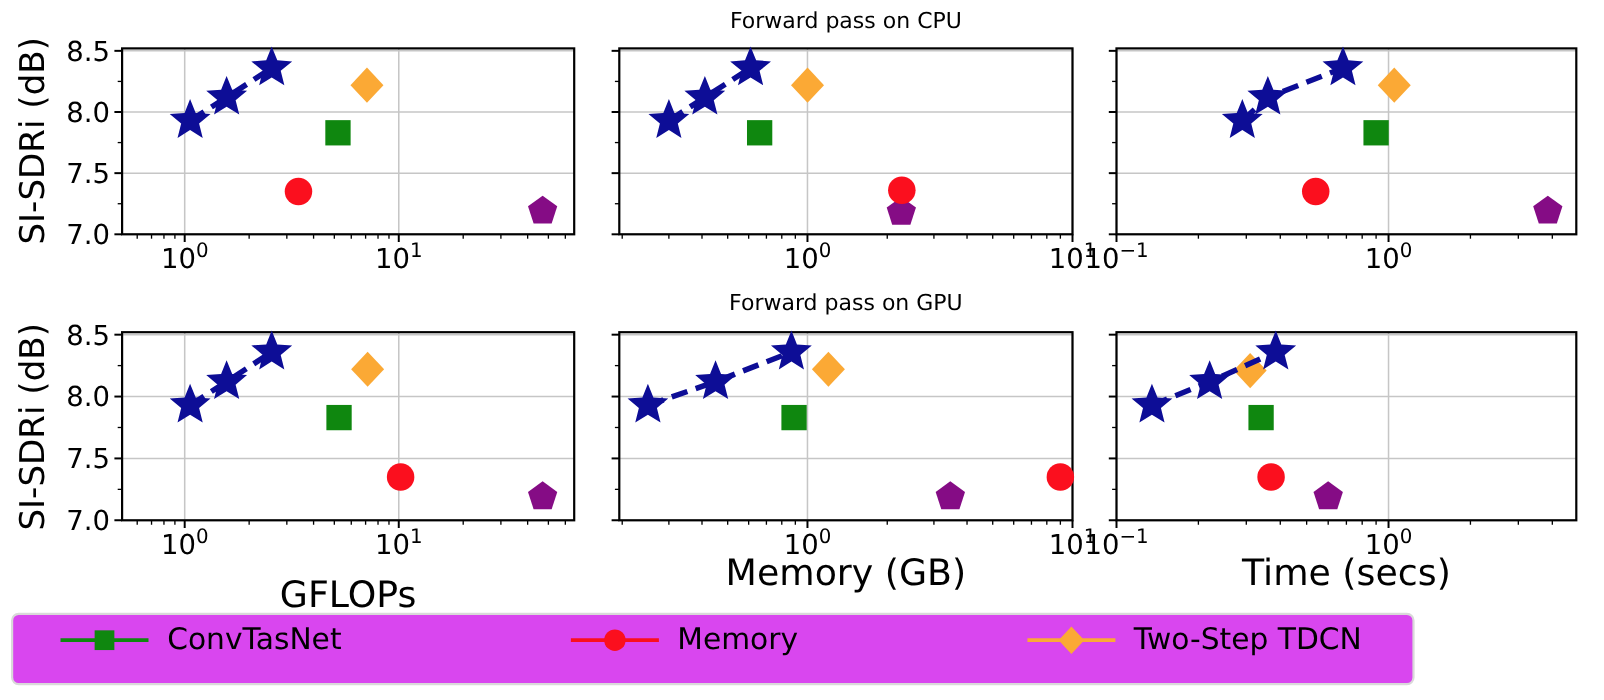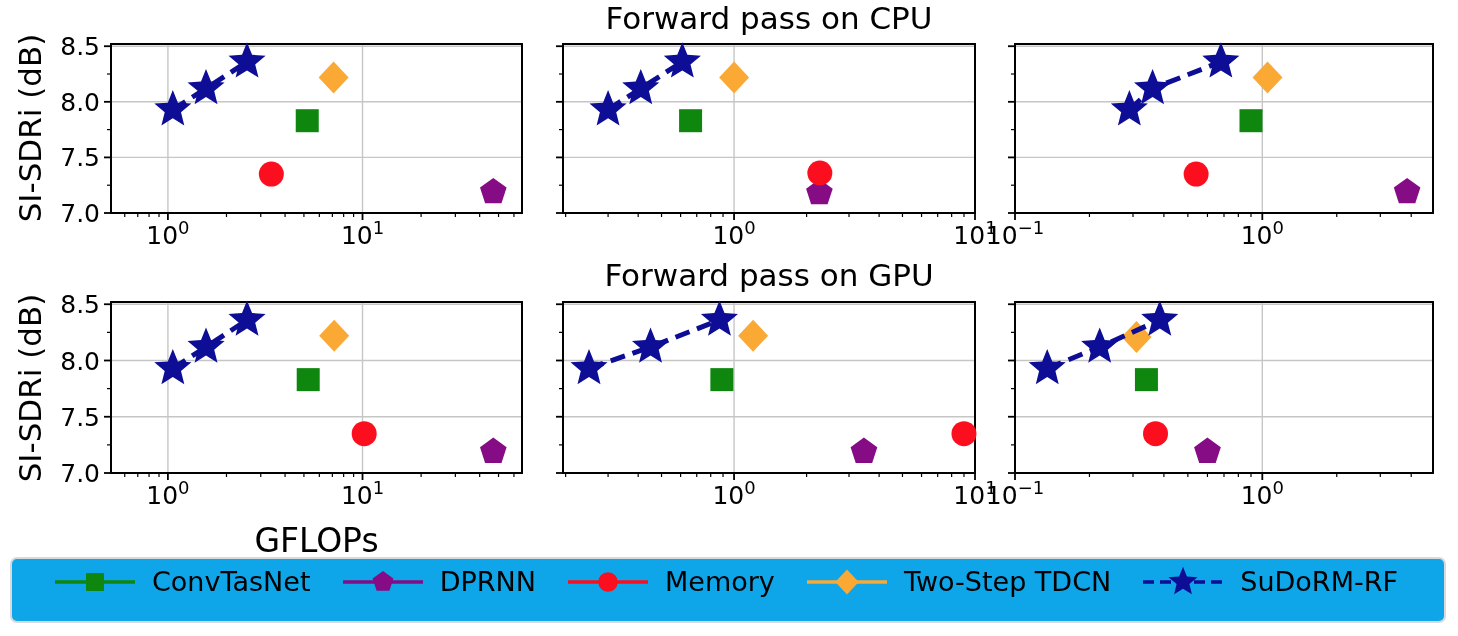--- a/index.html
+++ b/index.html
@@ -1,23 +1,23 @@
 <!DOCTYPE html>
 <html><head>
 <meta charset="utf-8">
 <style>
   html,body{margin:0;padding:0;background:#ffffff;}
   body{font-family:"DejaVu Sans","Liberation Sans",sans-serif;color:#000;}
   .figure{position:relative;width:1458px;height:636px;background:#fff;overflow:hidden;}
-  .row-title{position:absolute;text-align:center;font-size:31px;line-height:36px;white-space:nowrap;}
+  .row-title{position:absolute;text-align:center;font-size:20px;line-height:36px;white-space:nowrap;}
   .axis-xlabel{position:absolute;text-align:center;font-size:33px;line-height:40px;white-space:nowrap;}
   .axis-ylabel{position:absolute;width:260px;height:40px;text-align:center;font-size:31px;line-height:40px;transform:rotate(-90deg);white-space:nowrap;}
   .plot{position:absolute;}
   .plot svg{position:absolute;left:0;top:0;overflow:visible;}
-  .legend{position:absolute;left:10px;top:557px;width:1436px;height:66px;border:2px solid #d9d9d9;border-radius:7px;background:#0ea5e9;display:flex;align-items:center;justify-content:space-between;padding:0 46px 17px 40px;box-sizing:border-box;}
+  .legend{position:absolute;left:10px;top:557px;width:1276px;height:66px;border:2px solid #d9d9d9;border-radius:7px;background:#d946ef;display:flex;align-items:center;justify-content:space-between;padding:0 46px 17px 40px;box-sizing:border-box;}
   .legend-item{display:flex;align-items:center;gap:14px;}
   .legend-label{font-size:27px;white-space:nowrap;}
 </style>
 </head>
 <body>
 
 <div class="figure">
 
   <div class="row-title" style="left:563px;top:0px;width:412px;">Forward pass on CPU</div>
   <div class="row-title" style="left:563px;top:257px;width:412px;">Forward pass on GPU</div>
@@ -296,62 +296,46 @@
         <circle cx="200.52116406280928" cy="139.62500000000003" r="12.5" fill="#fb0f1e"></circle>
         <polygon points="181.5,26.9 196.5,42.9 181.5,58.9 166.5,42.9" fill="#fba935"></polygon>
         <polyline points="92.2,74.4 144.7,53.0 204.8,26.0" fill="none" stroke="#0d0d96" stroke-width="5" stroke-dasharray="15 8"></polyline>
         <polygon points="92.2,54.9 97.3,67.4 110.8,68.3 100.4,77.0 103.7,90.2 92.2,83.0 80.8,90.2 84.1,77.0 73.7,68.3 87.2,67.4" fill="#0d0d96"></polygon>
         <polygon points="144.7,33.5 149.7,46.1 163.2,47.0 152.8,55.7 156.1,68.8 144.7,61.6 133.2,68.8 136.5,55.7 126.1,47.0 139.6,46.1" fill="#0d0d96"></polygon>
         <polygon points="204.8,6.5 209.8,19.1 223.3,20.0 212.9,28.7 216.3,41.8 204.8,34.6 193.3,41.8 196.6,28.7 186.2,20.0 199.7,19.1" fill="#0d0d96"></polygon>
       </svg>
     </div>
 
   <div class="axis-xlabel" style="left:111px;top:521px;width:411px;">GFLOPs</div>
+  <div class="axis-xlabel" style="left:563px;top:501px;width:412px;">Memory (GB)</div>
+  <div class="axis-xlabel" style="left:1015px;top:501px;width:418px;">Time (secs)</div>
 
   <div class="legend">
     <div class="legend-item">
       <span class="legend-swatch">
           <svg width="86" height="38" style="display: block;">
             <line x1="3" x2="83" y1="19" y2="19" stroke="#0f870f" stroke-width="3.5"></line>
             <rect x="34.03" y="10.03" width="17.94" height="17.94" fill="#0f870f"></rect>
           </svg>
         </span>
       <span class="legend-label">ConvTasNet</span>
     </div>
     <div class="legend-item">
       <span class="legend-swatch">
           <svg width="86" height="38" style="display: block;">
-            <line x1="3" x2="83" y1="19" y2="19" stroke="#850c85" stroke-width="3.5"></line>
-            <polygon points="43.0,8.1 53.4,15.6 49.4,27.8 36.6,27.8 32.6,15.6" fill="#850c85"></polygon>
-          </svg>
-        </span>
-      <span class="legend-label">DPRNN</span>
-    </div>
-    <div class="legend-item">
-      <span class="legend-swatch">
-          <svg width="86" height="38" style="display: block;">
             <line x1="3" x2="83" y1="19" y2="19" stroke="#fb0f1e" stroke-width="3.5"></line>
             <circle cx="43" cy="19" r="9.75" fill="#fb0f1e"></circle>
           </svg>
         </span>
       <span class="legend-label">Memory</span>
     </div>
     <div class="legend-item">
       <span class="legend-swatch">
           <svg width="86" height="38" style="display: block;">
             <line x1="3" x2="83" y1="19" y2="19" stroke="#fba935" stroke-width="3.5"></line>
             <polygon points="43.0,6.5 54.7,19.0 43.0,31.5 31.3,19.0" fill="#fba935"></polygon>
           </svg>
         </span>
       <span class="legend-label">Two-Step TDCN</span>
     </div>
-    <div class="legend-item">
-      <span class="legend-swatch">
-          <svg width="86" height="38" style="display: block;">
-            <line x1="3" x2="83" y1="19" y2="19" stroke="#0d0d96" stroke-width="3.5" stroke-dasharray="11 6"></line>
-            <polygon points="43.0,3.8 46.9,13.6 57.5,14.3 49.4,21.1 51.9,31.3 43.0,25.7 34.1,31.3 36.6,21.1 28.5,14.3 39.1,13.6" fill="#0d0d96"></polygon>
-          </svg>
-        </span>
-      <span class="legend-label">SuDoRM-RF</span>
-    </div>
   </div>
 
 </div>
 
 </body></html>

